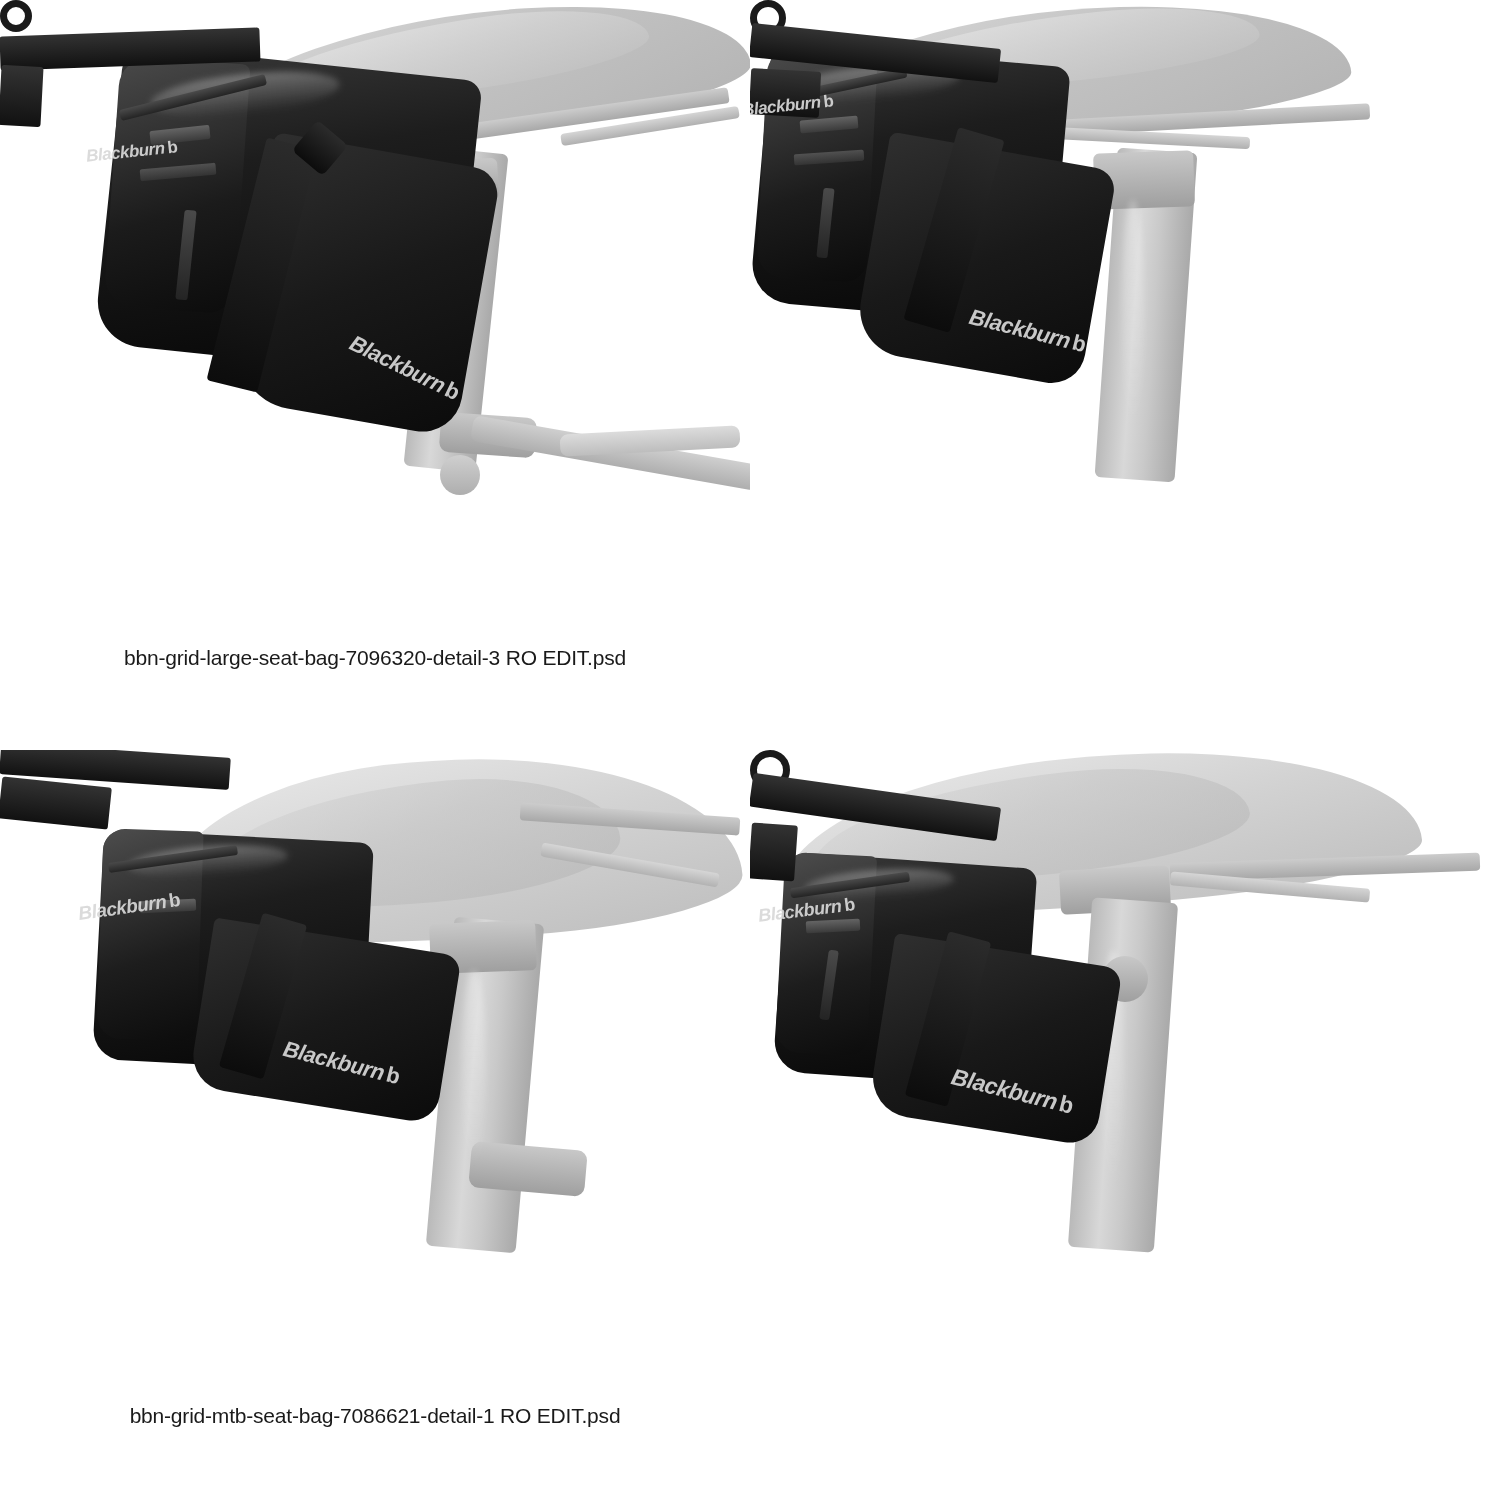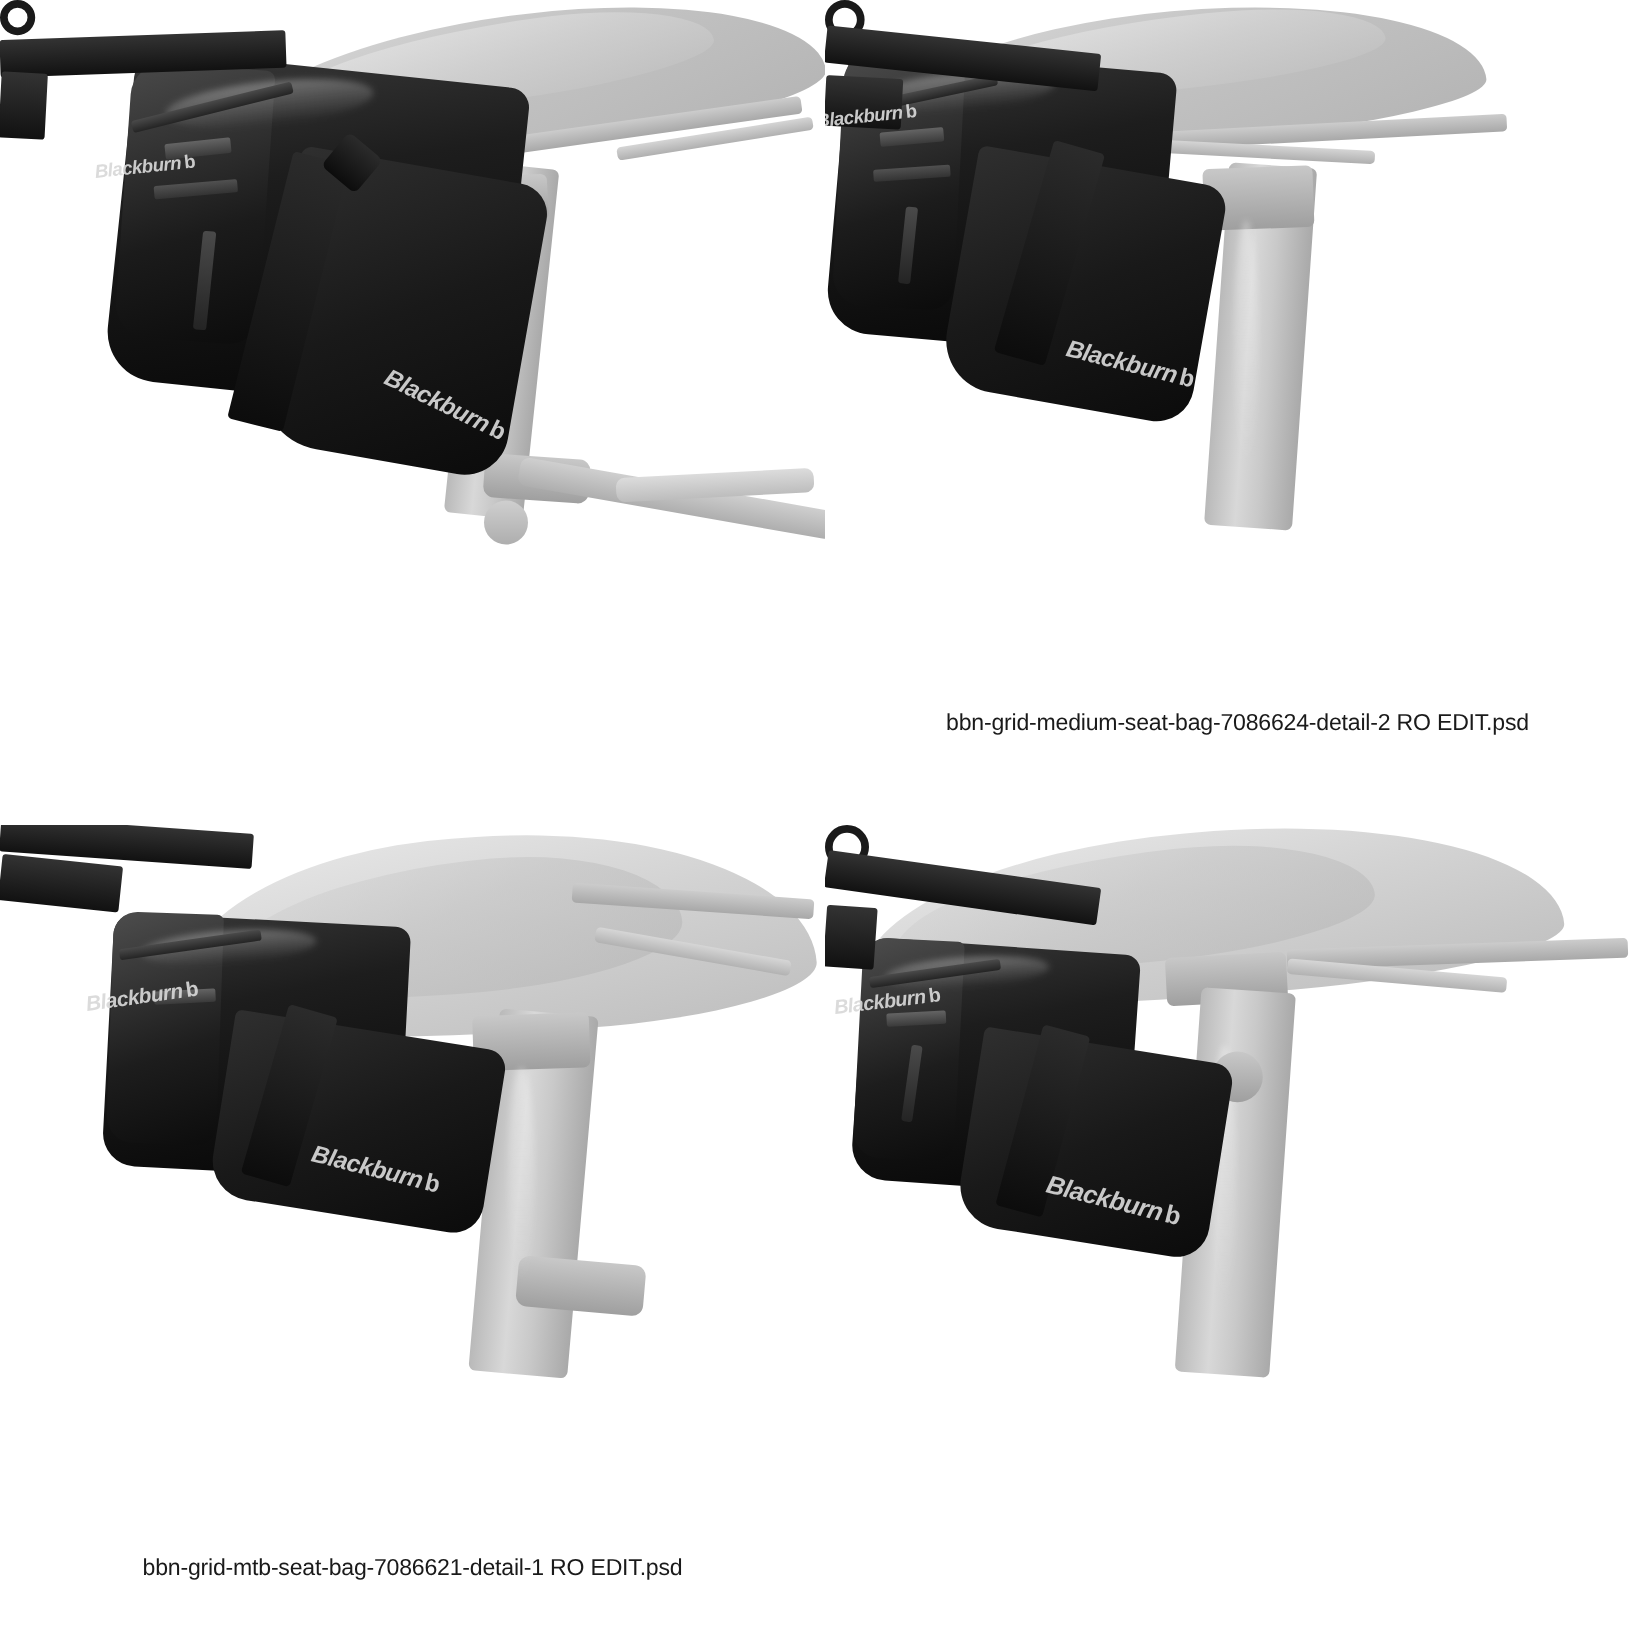--- a/index.html
+++ b/index.html
@@ -35,21 +35,21 @@
   }
   .caption {
     font-size: 21px;
     color: #1a1a1a;
     letter-spacing: -0.2px;
     white-space: nowrap;
     text-align: center;
     line-height: 1.1;
   }
   .cell-tl .caption, .cell-tr .caption { margin-top: 6px; }
-  .cell-bl .caption, .cell-br .caption { margin-top: 24px; }
+  .cell-bl .caption, .cell-br .caption { margin-top: 14px; }
 
   
   .photo { position: absolute; inset: 0; }
 
   .saddle, .post, .rail, .clamp, .bag, .strap, .tab, .zip, .frame-tube {
     position: absolute;
   }
 
   
   .saddle {
@@ -167,20 +167,21 @@
         <div class="velcro" style="left:466px; top:290px; width:42px; height:60px; transform: rotate(3deg);"></div>
 
         <div class="logo" style="left:86px; top:142px; font-size:17px; transform: rotate(-6deg);">
           <span>Blackburn</span><span class="mark">b</span>
         </div>
         <div class="logo" style="left:345px; top:355px; font-size:22px; transform: rotate(26deg);">
           <span>Blackburn</span><span class="mark">b</span>
         </div>
       </div>
     </div>
+    <div class="caption">bbn-grid-large-seat-bag-7096320-detail-3 RO EDIT.psd</div>
   </div>
 
   <div class="cell cell-tr">
     <div class="thumb">
       <div class="photo">
 
         <div class="saddle" style="left:40px; top:10px; width:560px; height:120px; transform: rotate(-5deg); border-radius: 50% 50% 42% 58% / 78% 72% 28% 22%;"></div>
         <div class="saddle light" style="left:110px; top:16px; width:400px; height:66px; transform: rotate(-6deg); opacity:.75;"></div>
 
         <div class="rail" style="left:290px; top:112px; width:330px; height:16px; transform: rotate(-3deg);"></div>
@@ -207,21 +208,20 @@
         <div class="velcro" style="left:340px; top:288px; width:70px; height:46px; transform: rotate(3deg);"></div>
 
         <div class="logo" style="left:-8px; top:96px; font-size:17px; transform: rotate(-6deg);">
           <span>Blackburn</span><span class="mark">b</span>
         </div>
         <div class="logo" style="left:218px; top:318px; font-size:22px; transform: rotate(14deg);">
           <span>Blackburn</span><span class="mark">b</span>
         </div>
       </div>
     </div>
-    <div class="caption">bbn-grid-medium-seat-bag-7086624-detail-2 RO EDIT.psd</div>
   </div>
 
   <div class="cell cell-bl">
     <div class="thumb">
       <div class="photo">
 
         <div class="saddle light" style="left:160px; top:10px; width:580px; height:180px; transform: rotate(-4deg); border-radius: 46% 54% 38% 62% / 72% 78% 26% 24%;"></div>
         <div class="saddle" style="left:200px; top:34px; width:420px; height:120px; transform: rotate(-5deg); opacity:.6;"></div>
         <div class="rail" style="left:520px; top:60px; width:220px; height:18px; transform: rotate(4deg);"></div>
         <div class="rail" style="left:540px; top:108px; width:180px; height:14px; transform: rotate(10deg); background:linear-gradient(180deg,#d6d6d6,#b2b2b2);"></div>

